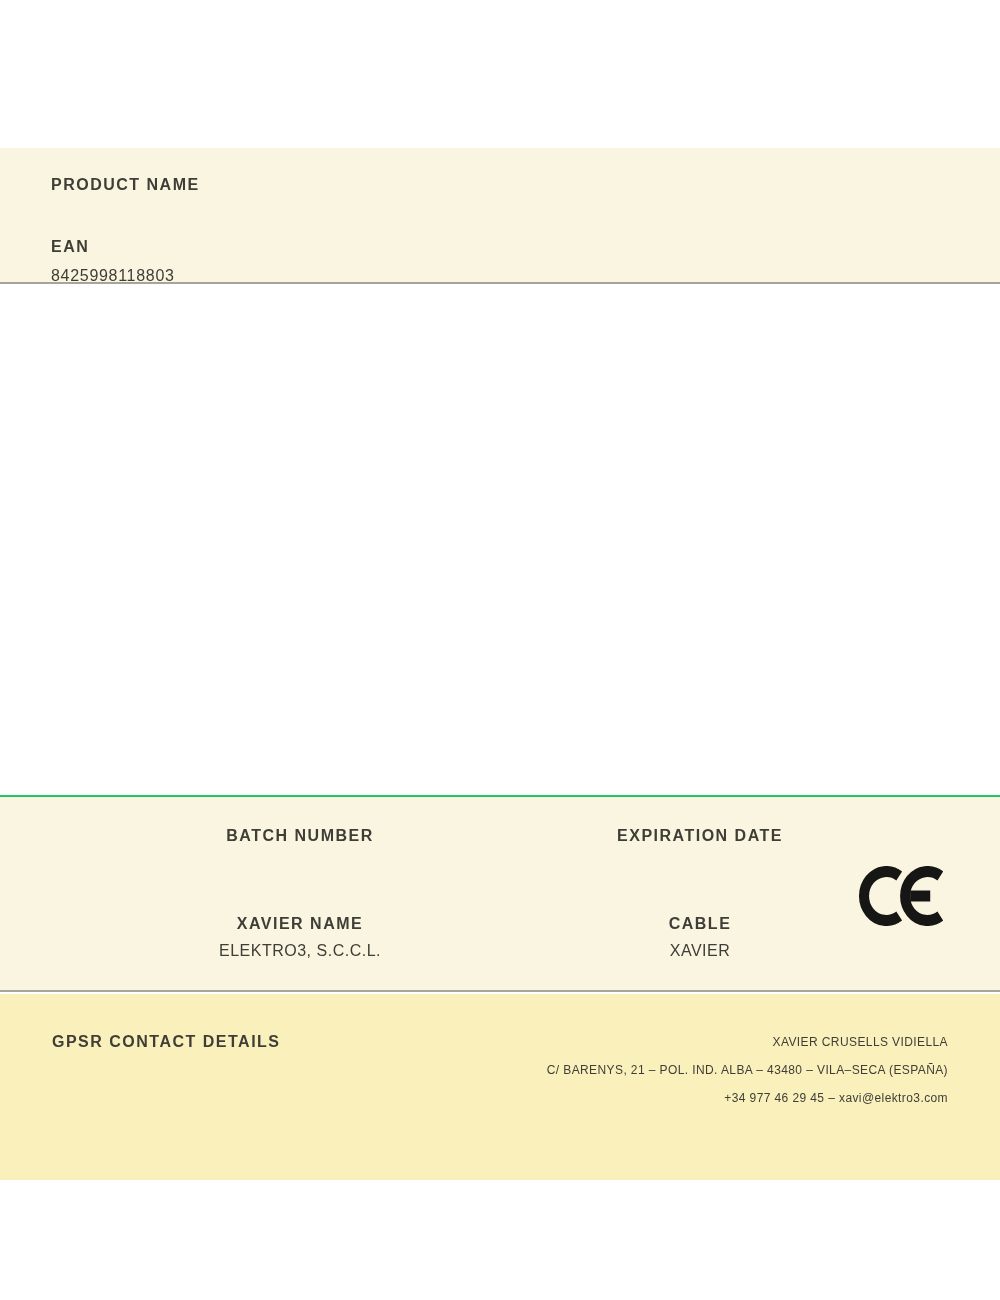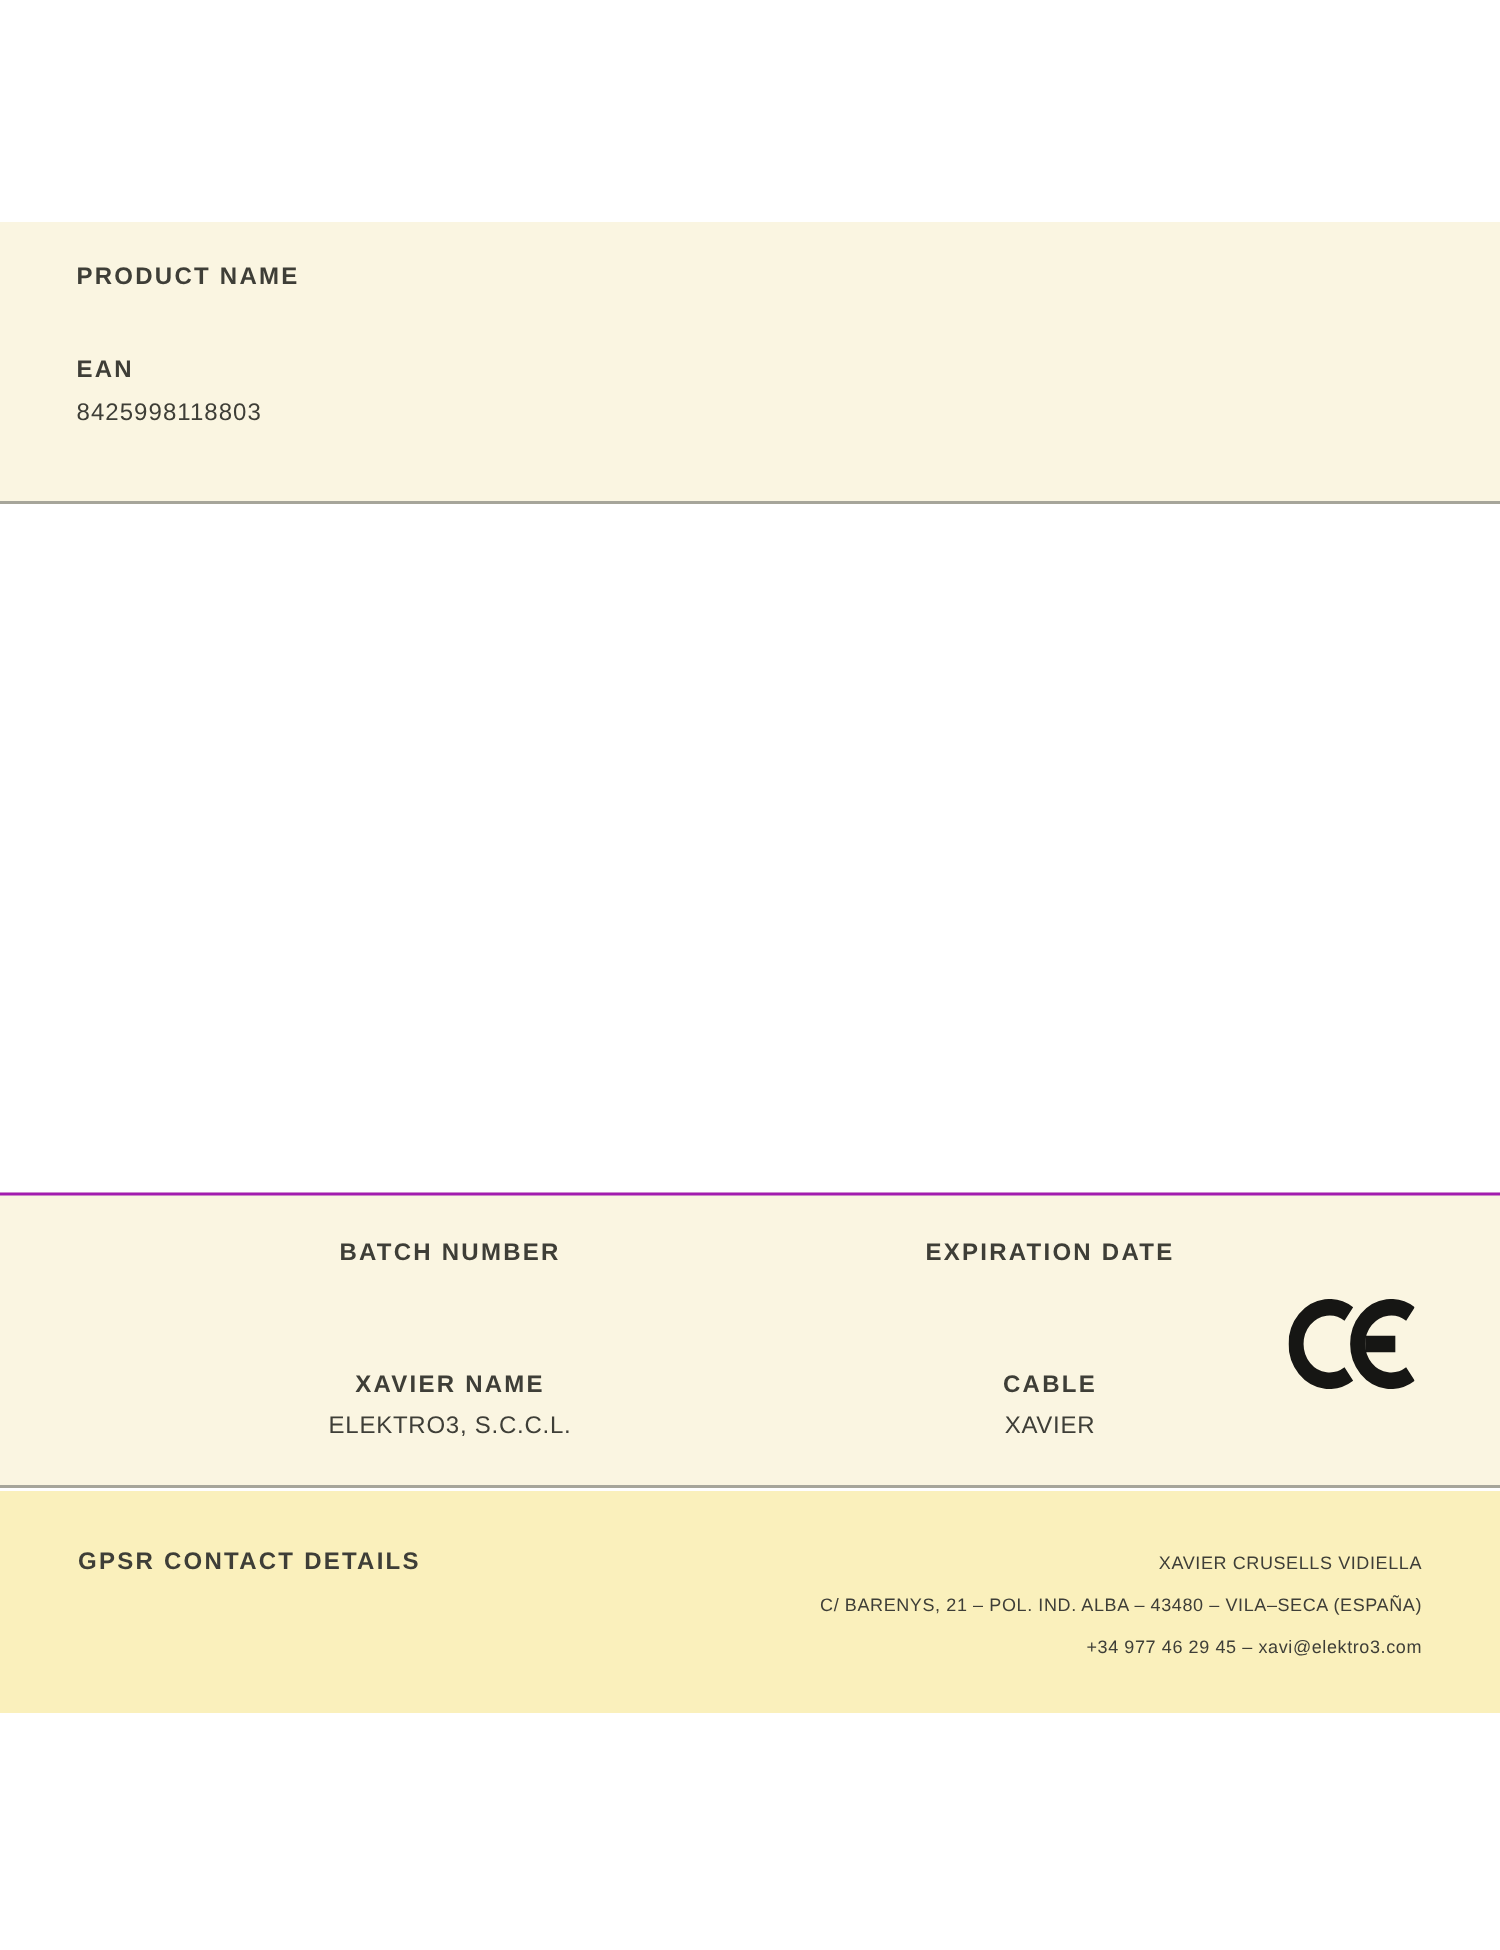--- a/index.html
+++ b/index.html
@@ -8,62 +8,62 @@
     width: 1000px; height: 1300px;
     position: relative;
     font-family: "Liberation Sans", sans-serif;
     color: #3e3e37;
     overflow: hidden;
   }
   .section { position: absolute; left: 0; width: 1000px; }
 
   
   .sec-product {
-    top: 148px; height: 188px;
+    top: 148px; height: 136px;
     background: #faf5e1;
     border-bottom: 2px solid #a6a59a;
     padding: 27px 51px 18px;
   }
   .field-label {
     font-size: 16px; font-weight: bold;
     letter-spacing: 1.5px; line-height: 19px;
     white-space: nowrap;
   }
   .field-value {
     font-size: 16px; letter-spacing: 0.7px;
     line-height: 19px; margin-top: 10px;
     min-height: 19px; white-space: nowrap;
   }
   .sec-product .field-group + .field-group { margin-top: 43px; }
 
   
   .sec-compliance {
     top: 795px; height: 197px;
     background: #faf5e1;
-    border-top: 2px solid #a21caf;
+    border-top: 2px solid #22c55e;
     border-bottom: 2px solid #a6a59a;
     padding: 29px 0 0 100px;
   }
   .comp-grid {
     display: grid;
     grid-template-columns: 400px 400px;
     row-gap: 42px;
   }
   .comp-cell { text-align: center; }
   .comp-cell .field-value { margin-top: 8px; letter-spacing: 0.5px; }
 
   .ce-mark {
     position: absolute;
     right: 57px; top: 69px;
     width: 84px; height: 60px;
   }
 
   
   .sec-contact {
-    top: 994px; height: 148px;
+    top: 994px; height: 186px;
     background: #faf0bc;
     padding: 34px 52px 0;
     display: flex;
     justify-content: space-between;
     align-items: flex-start;
   }
   .sec-contact .field-label { line-height: 28px; }
   .contact-lines {
     text-align: right;
     font-size: 12px; letter-spacing: 0.4px;

